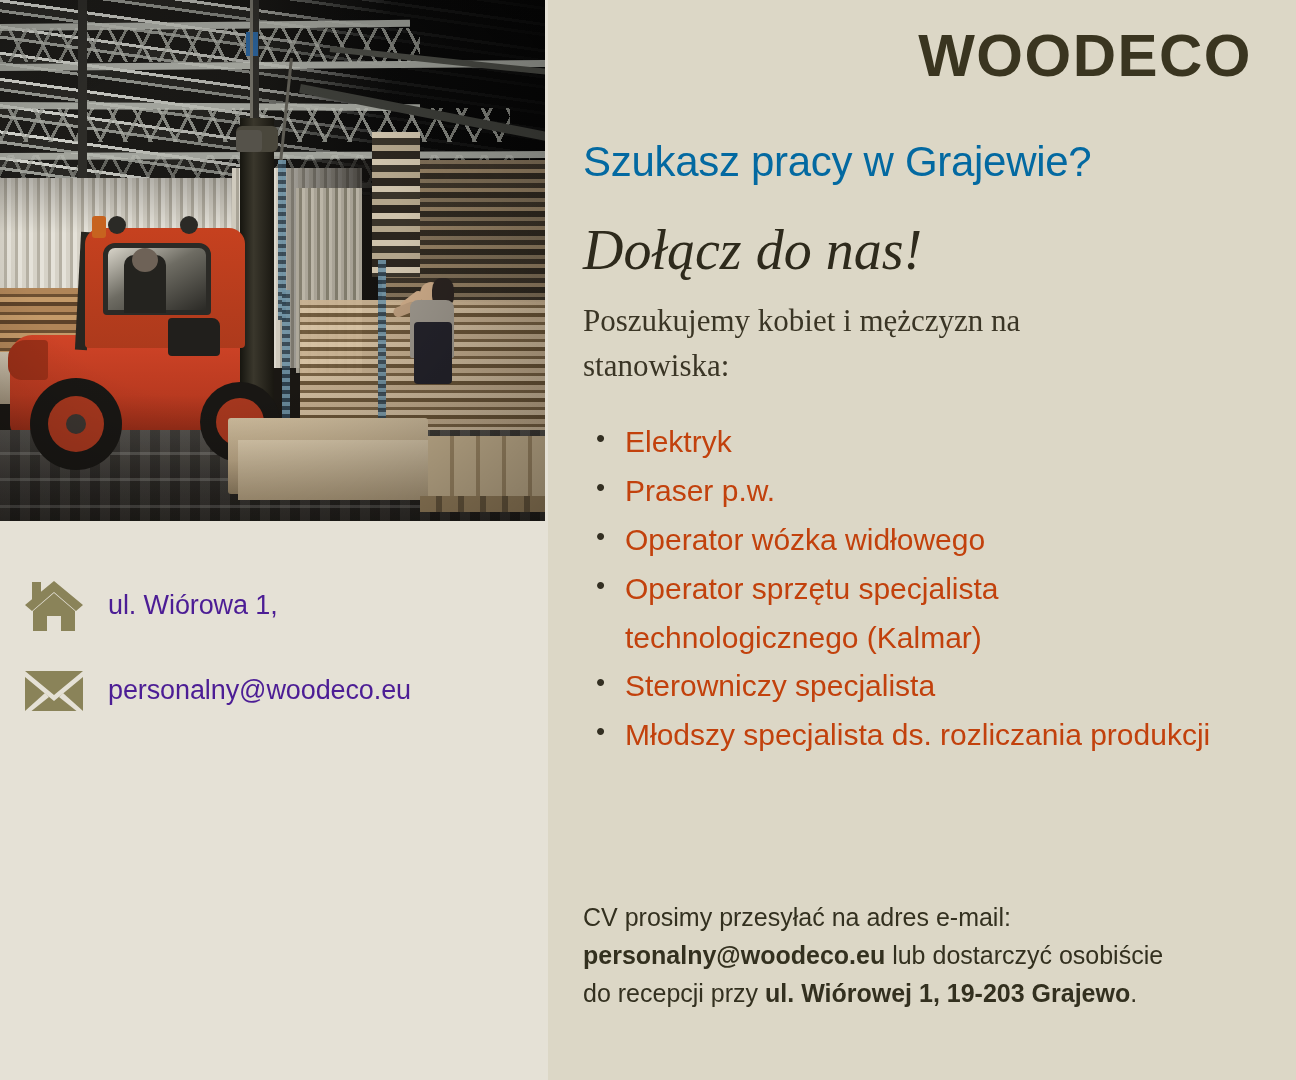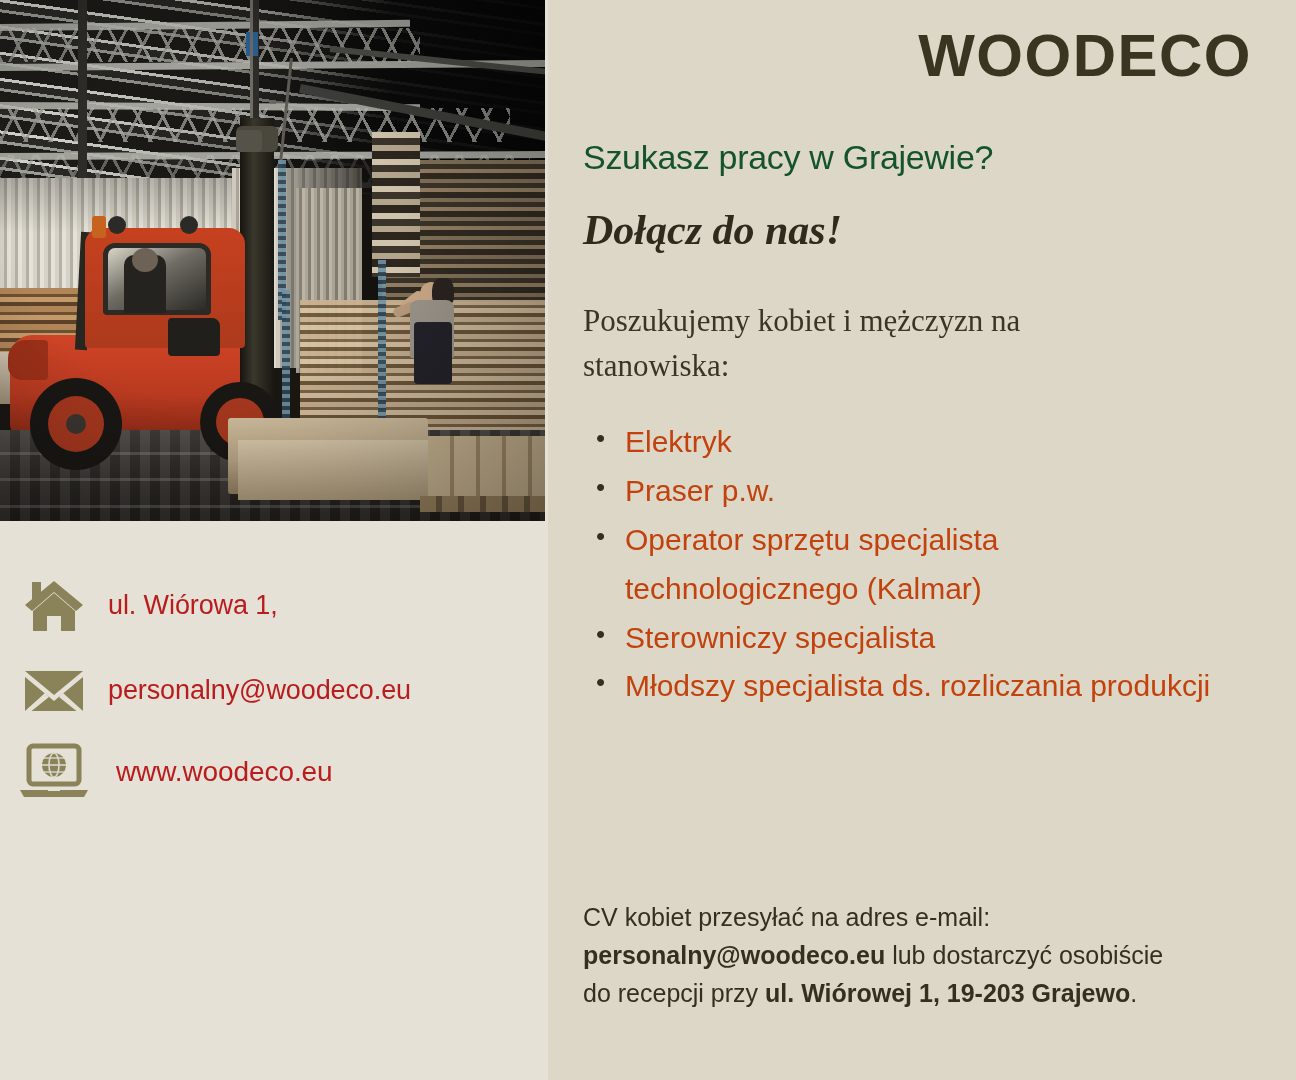--- a/index.html
+++ b/index.html
@@ -374,21 +374,21 @@
   .contact-row.mail { margin-bottom: 28px; }
   .icon-cell {
     width: 108px;
     flex: 0 0 108px;
     display: flex;
     justify-content: center;
     align-items: center;
   }
   .contact-text {
     font-size: 27px;
-    color: #b91c1c;
+    color: #4c1d95;
     line-height: 1.30;
     letter-spacing: -0.1px;
   }
   .contact-text.web { font-size: 28px; padding-left: 8px; }
 
   
   .right-panel {
     position: relative;
     width: 748px;
     height: 1080px;
@@ -402,32 +402,32 @@
     font-size: 60px;
     font-weight: bold;
     letter-spacing: 1.5px;
     color: #3A3520;
     line-height: 1;
   }
   .headline {
     position: absolute;
     left: 35px;
     top: 138px;
-    font-size: 34px;
-    color: #14532d;
+    font-size: 42px;
+    color: #0369a1;
     letter-spacing: -0.3px;
   }
   .subhead-italic {
     position: absolute;
     left: 35px;
-    top: 206px;
+    top: 218px;
     font-family: "Liberation Serif", serif;
     font-style: italic;
-    font-weight: bold;
-    font-size: 42px;
+    font-weight: normal;
+    font-size: 56px;
     color: #2E2A1C;
   }
   .intro {
     position: absolute;
     left: 35px;
     top: 298px;
     width: 560px;
     font-size: 31px;
     line-height: 1.46;
     color: #3A3525;
@@ -569,57 +569,43 @@
           <svg width="62" height="46" viewBox="0 0 62 46" aria-hidden="true">
             <rect x="2" y="3" width="58" height="40" fill="#8A8359"></rect>
             <path d="M2 3 L31 27 L60 3 L60 9 L31 33 L2 9 Z" fill="#E5E1D6"></path>
             <path d="M2 43 L22 25 L26 29 L6 45 Z" fill="#E5E1D6"></path>
             <path d="M60 43 L40 25 L36 29 L56 45 Z" fill="#E5E1D6"></path>
           </svg>
         </div>
         <div class="contact-text">personalny@woodeco.eu</div>
       </div>
 
-      <div class="contact-row web">
-        <div class="icon-cell">
-          <svg width="72" height="60" viewBox="0 0 72 60" aria-hidden="true">
-            <rect x="11" y="4" width="50" height="38" rx="4" fill="none" stroke="#8A8359" stroke-width="5"></rect>
-            <circle cx="36" cy="23" r="12" fill="#8A8359"></circle>
-            <ellipse cx="36" cy="23" rx="5" ry="12" fill="none" stroke="#DCD8CC" stroke-width="1.6"></ellipse>
-            <line x1="24" y1="23" x2="48" y2="23" stroke="#DCD8CC" stroke-width="1.6"></line>
-            <line x1="26" y1="16" x2="46" y2="16" stroke="#DCD8CC" stroke-width="1.4"></line>
-            <line x1="26" y1="30" x2="46" y2="30" stroke="#DCD8CC" stroke-width="1.4"></line>
-            <path d="M2 48 L70 48 L66 55 L6 55 Z" fill="#8A8359"></path>
-            <rect x="30" y="45" width="12" height="4" fill="#E5E1D6"></rect>
-          </svg>
-        </div>
-        <div class="contact-text web">www.woodeco.eu</div>
-      </div>
 
     </div>
   </div>
 
   <div class="right-panel">
 
     <div class="logo">WOODECO</div>
 
     <div class="headline">Szukasz pracy w Grajewie?</div>
 
     <div class="subhead-italic">Dołącz do nas!</div>
 
     <div class="intro">Poszukujemy kobiet i mężczyzn na stanowiska:</div>
 
     <ul class="positions">
       <li>Elektryk</li>
       <li>Praser p.w.</li>
+      <li>Operator wózka widłowego</li>
       <li>Operator sprzętu specjalista technologicznego (Kalmar)</li>
       <li>Sterowniczy specjalista</li>
       <li>Młodszy specjalista ds. rozliczania produkcji</li>
     </ul>
 
     <div class="footer-note">
-      <span>CV kobiet przesyłać na adres e-mail:</span><br>
+      <span>CV prosimy przesyłać na adres e-mail:</span><br>
       <b>personalny@woodeco.eu</b><span> lub dostarczyć osobiście</span><br>
       <span>do recepcji przy </span><b>ul. Wiórowej 1, 19-203 Grajewo</b><span>.</span>
     </div>
 
   </div>
 </div>
 
 </body></html>

